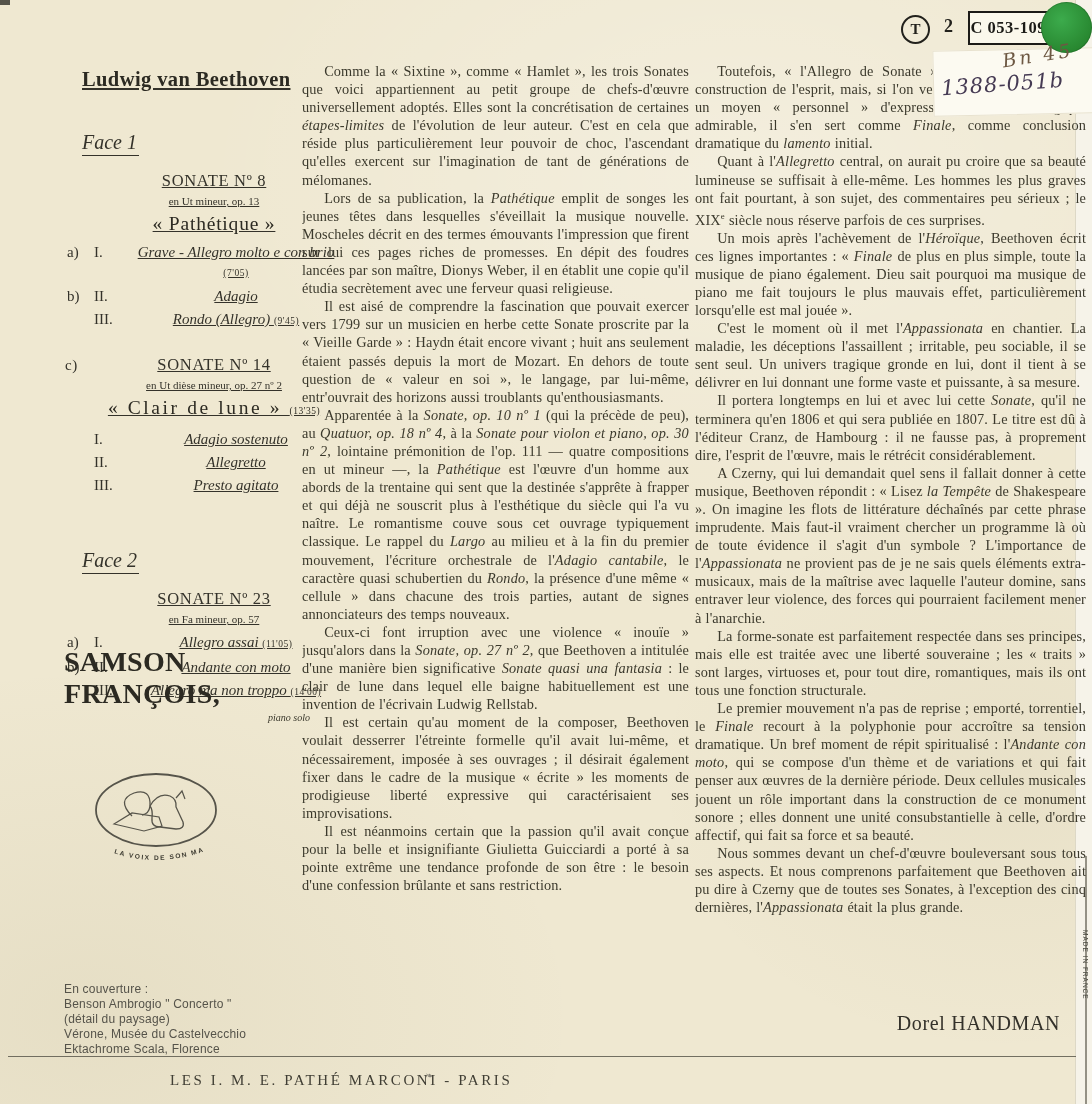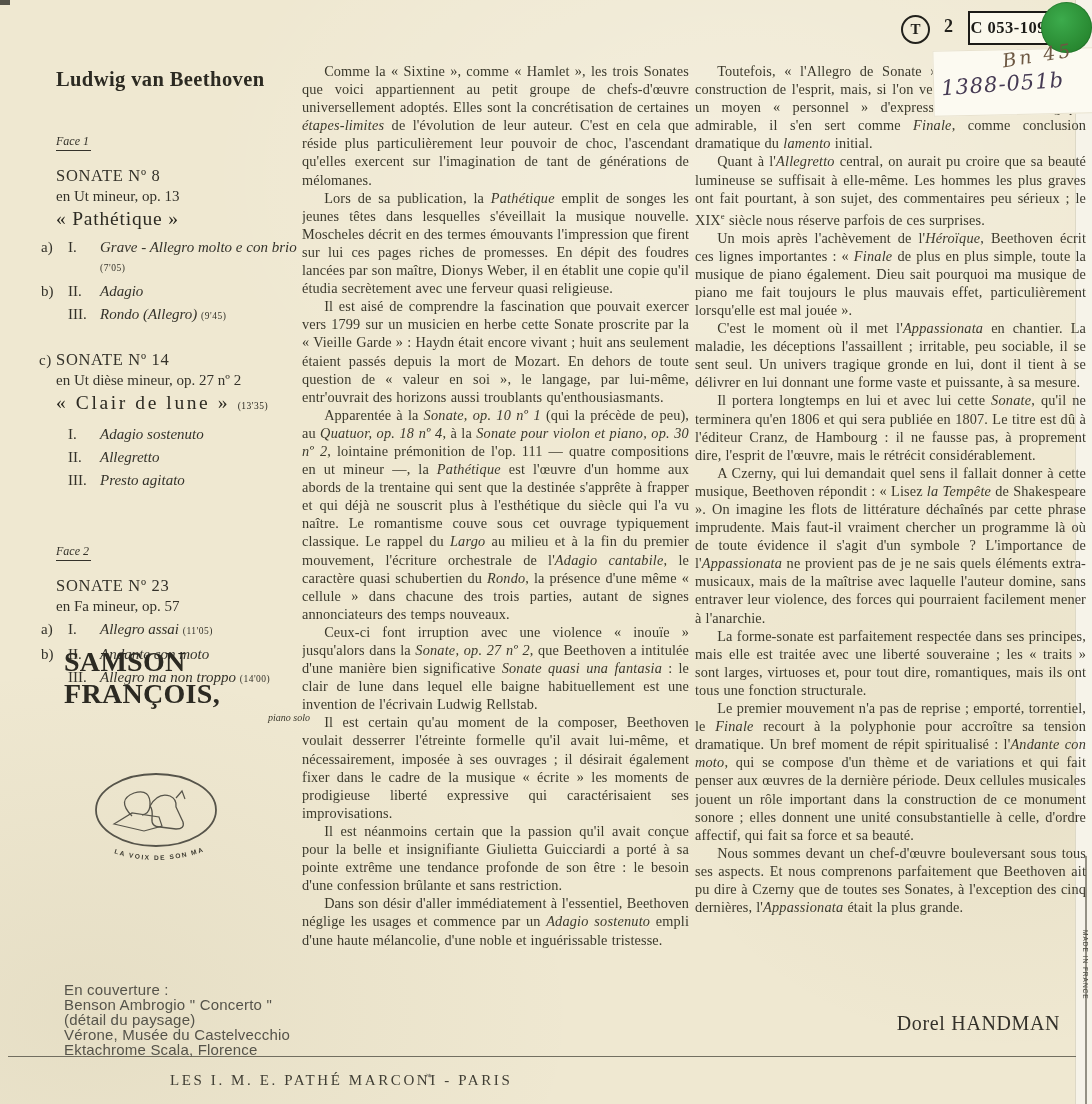--- a/index.html
+++ b/index.html
@@ -35,43 +35,43 @@
   
   .col{position:absolute;top:62px;text-align:justify;font-size:14.3px;line-height:18.1px;color:#3b392c;
     letter-spacing:.12px;word-spacing:.4px;hyphens:auto;}
   .col-middle{left:302px;width:387px;height:1000px;overflow:hidden;}
   .col-right{left:695px;width:391px;height:1000px;overflow:hidden;}
   .para{margin:0;text-indent:1.55em;}
   .para i{letter-spacing:.2px;}
   .signature{text-align:right;padding-right:26px;margin-top:24px;font-size:20px;letter-spacing:.6px;color:#33312a;}
   sup{font-size:.62em;}
   
-  .tracklist{position:absolute;left:56px;top:68px;width:264px;color:#34322a;}
+  .tracklist{position:absolute;left:82px;top:68px;width:264px;color:#34322a;text-decoration:underline;}
   .artist{font-size:20.5px;font-weight:bold;letter-spacing:.4px;margin:0 0 40px;color:#2c2a22;}
-  .face-label{display:inline-block;font-style:italic;font-size:12px;border-bottom:1.3px solid #34322a;
+  .face-label{display:inline-block;font-style:italic;font-size:20px;border-bottom:1.3px solid #34322a;
     padding:0 2px 1px 0;margin:0 0 15px;}
-  .work{margin:0 0 24px;}
+  .work{margin:0 0 24px;text-align:center;}
   .work + .face-label{margin-top:30px;}
   .work-title{position:relative;font-size:16.5px;letter-spacing:.7px;line-height:20px;}
-  .work-sub{font-size:15px;line-height:20px;}
+  .work-sub{font-size:11px;line-height:20px;}
   .work-nick{font-size:19.5px;letter-spacing:.8px;line-height:24px;margin:1px 0 7px;color:#2c2a22;}
   .work-nick.wide{letter-spacing:2.6px;}
   .movs{margin-top:2px;}
   .mov{position:relative;padding-left:44px;font-size:15px;line-height:19px;margin:4px 0;}
   .marker{position:absolute;left:-15px;top:0;font-style:normal;font-size:15px;}
   .work-title .marker{left:-17px;}
   .num{position:absolute;left:12px;top:0;font-style:normal;}
   .mname{font-style:italic;}
   .time{font-style:normal;font-size:9.5px;letter-spacing:.5px;}
   .performer{position:absolute;left:64px;top:646px;width:252px;}
   .performer-name{font-size:28px;font-weight:bold;letter-spacing:.3px;color:#2c2a22;}
   .performer-role{text-align:right;font-style:italic;font-size:10px;padding-right:6px;margin-top:2px;}
   .logo{position:absolute;left:80px;top:768px;}
   .cover-credit{position:absolute;left:64px;top:982px;font-family:"Liberation Sans",sans-serif;
-    font-size:15px;line-height:15px;color:#55534a;letter-spacing:.2px;}
+    font-size:12px;line-height:15px;color:#55534a;letter-spacing:.2px;}
   
   .footer-rule{position:absolute;left:8px;top:1056px;width:1068px;border-top:1.6px solid #5c594e;opacity:.85;}
   .footer-emblem{position:absolute;left:425px;top:1070px;font-size:10px;color:#8a867a;}
   .imprint{position:absolute;left:170px;top:1072px;width:920px;
     font-size:15px;letter-spacing:2.6px;color:#403e34;}
 </style>
 </head>
 <body>
 
 <div class="cover">
@@ -147,21 +147,20 @@
     </div>
 
   <div class="col col-middle">
       <p class="para">Comme la « Sixtine », comme « Hamlet », les trois Sonates que voici appartiennent au petit groupe de chefs-d'œuvre universellement adoptés. Elles sont la concrétisation de certaines <i>étapes-limites</i> de l'évolution de leur auteur. C'est en cela que réside plus particulièrement leur pouvoir de choc, l'ascendant qu'elles exercent sur l'imagination de tant de générations de mélomanes.</p>
       <p class="para">Lors de sa publication, la <i>Pathétique</i> emplit de songes les jeunes têtes dans lesquelles s'éveillait la musique nouvelle. Moscheles décrit en des termes émouvants l'impression que firent sur lui ces pages riches de promesses. En dépit des foudres lancées par son maître, Dionys Weber, il en établit une copie qu'il étudia secrètement avec une ferveur quasi religieuse.</p>
       <p class="para">Il est aisé de comprendre la fascination que pouvait exercer vers 1799 sur un musicien en herbe cette Sonate proscrite par la « Vieille Garde » : Haydn était encore vivant ; huit ans seulement étaient passés depuis la mort de Mozart. En dehors de toute question de « valeur en soi », le langage, par lui-même, entr'ouvrait des horizons aussi troublants qu'enthousiasmants.</p>
       <p class="para">Apparentée à la <i>Sonate, op. 10 nº 1</i> (qui la précède de peu), au <i>Quatuor, op. 18 nº 4</i>, à la <i>Sonate pour violon et piano, op. 30 nº 2</i>, lointaine prémonition de l'op. 111 — quatre compositions en ut mineur —, la <i>Pathétique</i> est l'œuvre d'un homme aux abords de la trentaine qui sent que la destinée s'apprête à frapper et qui déjà ne souscrit plus à l'esthétique du siècle qui l'a vu naître. Le romantisme couve sous cet ouvrage typiquement classique. Le rappel du <i>Largo</i> au milieu et à la fin du premier mouvement, l'écriture orchestrale de l'<i>Adagio cantabile</i>, le caractère quasi schubertien du <i>Rondo</i>, la présence d'une même « cellule » dans chacune des trois parties, autant de signes annonciateurs des temps nouveaux.</p>
       <p class="para">Ceux-ci font irruption avec une violence « inouïe » jusqu'alors dans la <i>Sonate, op. 27 nº 2</i>, que Beethoven a intitulée d'une manière bien significative <i>Sonate quasi una fantasia</i> : le clair de lune dans lequel elle baigne habituellement est une invention de l'écrivain Ludwig Rellstab.</p>
       <p class="para">Il est certain qu'au moment de la composer, Beethoven voulait desserrer l'étreinte formelle qu'il avait lui-même, et nécessairement, imposée à ses ouvrages ; il désirait également fixer dans le cadre de la musique « écrite » les moments de prodigieuse liberté expressive qui caractérisaient ses improvisations.</p>
       <p class="para">Il est néanmoins certain que la passion qu'il avait conçue pour la belle et insignifiante Giulietta Guicciardi a porté à sa pointe extrême une tendance profonde de son être : le besoin d'une confession brûlante et sans restriction.</p>
-      <p class="para">Dans son désir d'aller immédiatement à l'essentiel, Beethoven néglige les usages et commence par un <i>Adagio sostenuto</i> empli d'une haute mélancolie, d'une noble et inguérissable tristesse.</p>
     </div>
 
   <div class="col col-right">
       <p class="para">Toutefois, « l'Allegro de Sonate » n'était pas une simple construction de l'esprit, mais, si l'on veut, une expérience vécue, un moyen « personnel » d'expression. Avec une logique admirable, il s'en sert comme <i>Finale</i>, comme conclusion dramatique du <i>lamento</i> initial.</p>
       <p class="para">Quant à l'<i>Allegretto</i> central, on aurait pu croire que sa beauté lumineuse se suffisait à elle-même. Les hommes les plus graves ont fait pourtant, à son sujet, des commentaires peu sérieux ; le XIX<sup>e</sup> siècle nous réserve parfois de ces surprises.</p>
       <p class="para">Un mois après l'achèvement de l'<i>Héroïque</i>, Beethoven écrit ces lignes importantes : « <i>Finale</i> de plus en plus simple, toute la musique de piano également. Dieu sait pourquoi ma musique de piano me fait toujours le plus mauvais effet, particulièrement lorsqu'elle est mal jouée ».</p>
       <p class="para">C'est le moment où il met l'<i>Appassionata</i> en chantier. La maladie, les déceptions l'assaillent ; irritable, peu sociable, il se sent seul. Un univers tragique gronde en lui, dont il tient à se délivrer en lui donnant une forme vaste et puissante, à sa mesure.</p>
       <p class="para">Il portera longtemps en lui et avec lui cette <i>Sonate</i>, qu'il ne terminera qu'en 1806 et qui sera publiée en 1807. Le titre est dû à l'éditeur Cranz, de Hambourg : il ne fausse pas, à proprement dire, l'esprit de l'œuvre, mais le rétrécit considérablement.</p>
       <p class="para">A Czerny, qui lui demandait quel sens il fallait donner à cette musique, Beethoven répondit : « Lisez <i>la Tempête</i> de Shakespeare ». On imagine les flots de littérature déchaînés par cette phrase imprudente. Mais faut-il vraiment chercher un programme là où de toute évidence il s'agit d'un symbole ? L'importance de l'<i>Appassionata</i> ne provient pas de je ne sais quels éléments extra-musicaux, mais de la maîtrise avec laquelle l'auteur domine, sans entraver leur violence, des forces qui pourraient facilement mener à l'anarchie.</p>
       <p class="para">La forme-sonate est parfaitement respectée dans ses principes, mais elle est traitée avec une liberté souveraine ; les « traits » sont larges, virtuoses et, pour tout dire, romantiques, mais ils ont tous une fonction structurale.</p>

